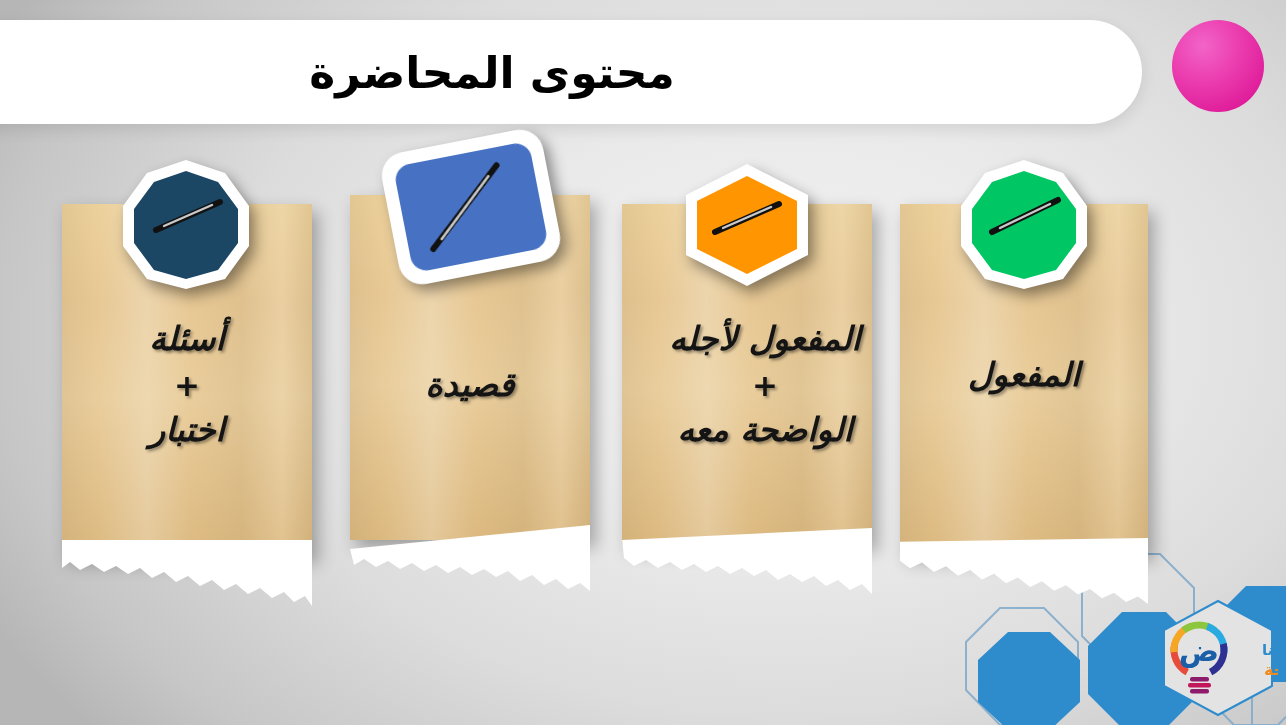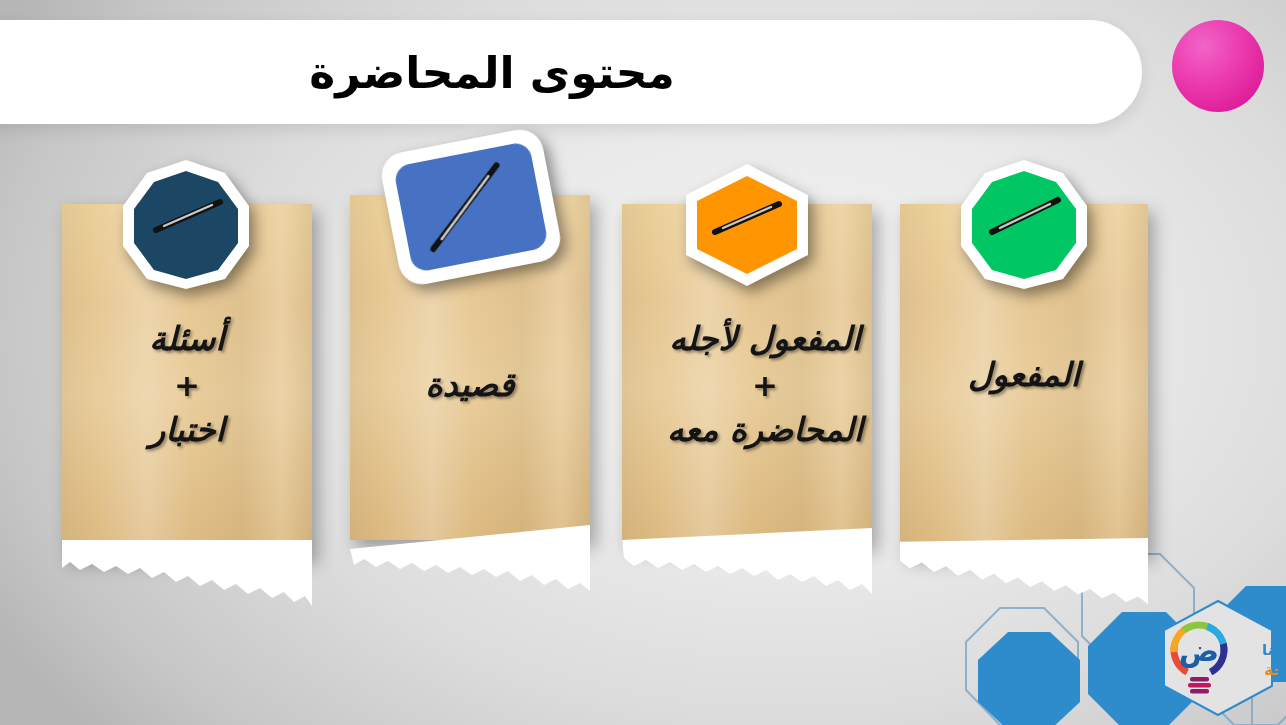--- a/index.html
+++ b/index.html
@@ -169,21 +169,21 @@
     <div class="card" style="left:650px;top:204px;width:250px;height:395px;">
       <div class="paper" style="height:340px;"></div>
       <div class="torn" style="top:324px;">
         <svg viewBox="0 0 250 66" preserveAspectRatio="none" xmlns="http://www.w3.org/2000/svg">
           <path d="M0,12 L250,0 L250,66 L240,56 L228,62 L216,52 L204,58 L192,48 L180,54 L168,46 L156,52 L144,42 L132,48 L120,40 L108,46 L96,38 L84,44 L72,36 L60,42 L48,34 L36,40 L24,32 L12,38 L2,30 Z" fill="#ffffff"></path>
         </svg>
       </div>
       <div class="card-text" style="top:112px;margin-left:36px;">
         <span>المفعول لأجله</span><br>
         <span class="plus">+</span>
-        <span>المحاضرة معه</span>
+        <span>الواضحة معه</span>
       </div>
       <div class="badge" style="left:58px;top:-42px;">
         <svg width="134" height="126" viewBox="0 0 134 126" xmlns="http://www.w3.org/2000/svg">
           <polygon points="67,2 128,33 128,93 67,124 6,93 6,33" fill="#ffffff"></polygon>
           <polygon points="67,14 117,39 117,87 67,112 17,87 17,39" fill="#ff9500"></polygon>
           <g>
             <line x1="35" y1="70" x2="99" y2="42" stroke="#111111" stroke-width="6" stroke-linecap="round"></line>
             <line x1="43" y1="66" x2="91" y2="45" stroke="#c9c9c9" stroke-width="2.4" stroke-linecap="round"></line>
           </g>
         </svg>

